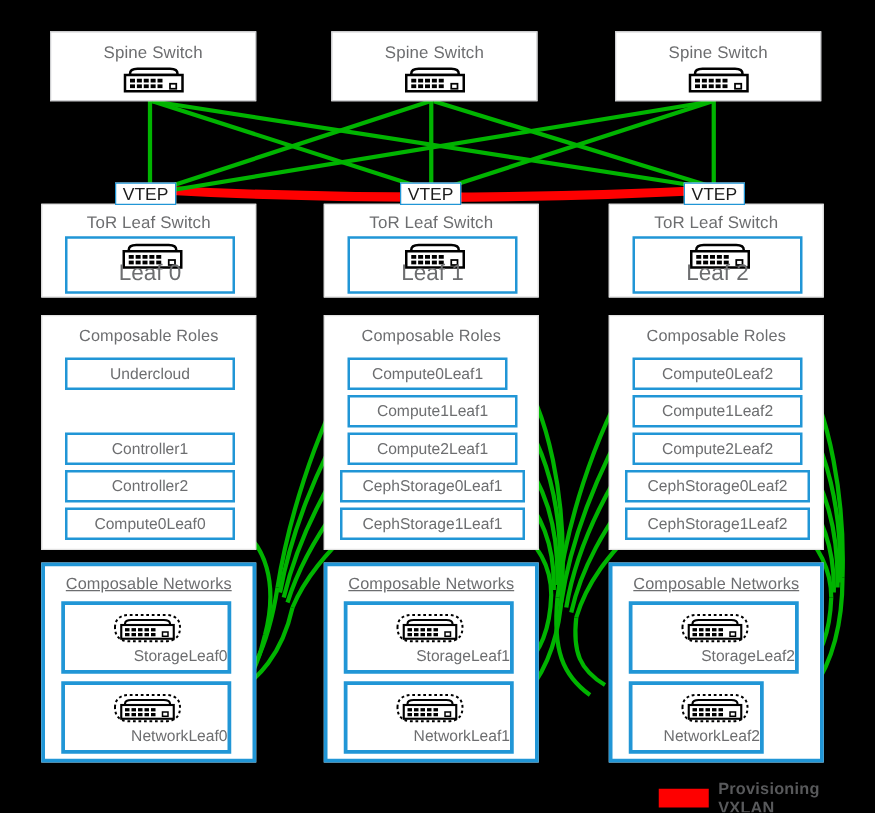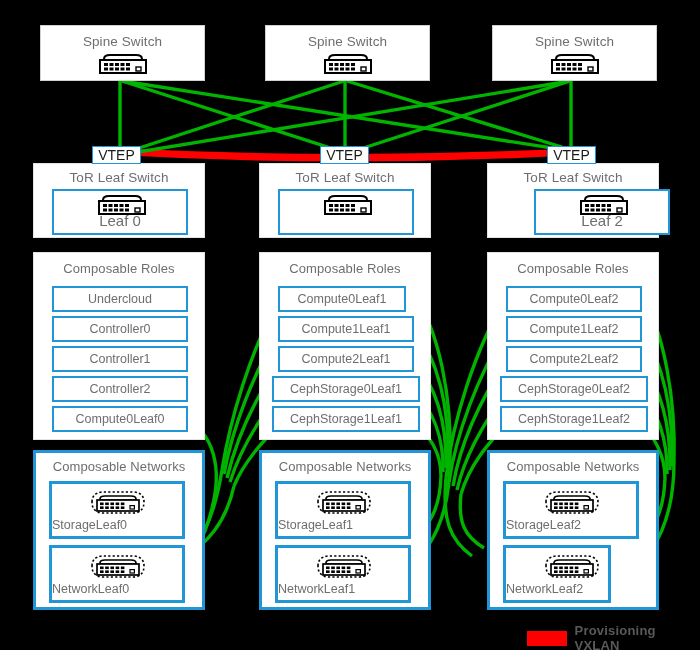--- a/index.html
+++ b/index.html
@@ -52,21 +52,21 @@
   
   .bluecard {
     position: absolute;
     box-sizing: border-box;
     border: 2px solid #2196d6;
     background: #ffffff;
   }
   .bluecard .lbl {
     text-align: center;
     color: #6d6e70;
-    font-size: 15px;
+    font-size: 18px;
   }
 
   
   .roles { border: 1px solid #e3e3e3; }
   .roles .panel-title { padding-top: 8px; }
   .role-item {
     position: absolute;
     box-sizing: border-box;
     border: 2px solid #2196d6;
     background: #ffffff;
@@ -75,31 +75,31 @@
     text-align: center;
     line-height: 22px;
     height: 26px;
   }
 
   
   .nets {
     border: 3px solid #2196d6;
     background: #ffffff;
   }
-  .nets .panel-title { padding-top: 6px; }
+  .nets .panel-title { padding-top: 6px; text-decoration: underline; }
   .net-item {
     position: absolute;
     box-sizing: border-box;
     border: 3px solid #2196d6;
     background: #ffffff;
   }
   .net-item .lbl {
     position: absolute;
     left: 0; right: 0; bottom: 4px;
-    text-align: left;
+    text-align: right;
     color: #6d6e70;
     font-size: 12.5px;
   }
 
   
   .vtep {
     position: absolute;
     box-sizing: border-box;
     border: 1px solid #2196d6;
     background: #ffffff;
@@ -315,26 +315,27 @@
               <rect x="32" y="11" width="4" height="3"></rect>
               <rect x="10" y="15.5" width="4" height="3"></rect>
                 <rect x="15.5" y="15.5" width="4" height="3"></rect>
               <rect x="21" y="15.5" width="4" height="3"></rect>
                 <rect x="26.5" y="15.5" width="4" height="3"></rect>
               <rect x="32" y="15.5" width="4" height="3"></rect>
             </g>
             <rect x="42" y="15" width="5" height="4" fill="none" stroke="#000" stroke-width="1.4"></rect>
           </svg>
         </div>
+        <div class="lbl" style="position:absolute; left:0; right:0; bottom:4px;">Leaf 1</div>
       </div>
     </div>
 
     <div class="panel tor" style="left:487px; top:163px; width:172px;">
       <div class="panel-title">ToR Leaf Switch</div>
-      <div class="bluecard" style="left:18px; top:25px; width:136px; height:46px;margin-left:28px;">
+      <div class="bluecard" style="left:18px; top:25px; width:136px; height:46px;">
         <div class="swicon" style="left:39px; top:2px;">
           <svg width="58" height="24" viewBox="0 0 58 24">
             <path d="M10 7 Q10 3 16 3 L42 3 Q48 3 48 7 L48 8 L10 8 Z" fill="#fff" stroke="#000" stroke-width="2"></path>
             <rect x="6" y="8" width="46" height="13" fill="#fff" stroke="#000" stroke-width="2"></rect>
             <g fill="#000">
               <rect x="10" y="11" width="4" height="3"></rect>
                 <rect x="15.5" y="11" width="4" height="3"></rect>
               <rect x="21" y="11" width="4" height="3"></rect>
                 <rect x="26.5" y="11" width="4" height="3"></rect>
               <rect x="32" y="11" width="4" height="3"></rect>
@@ -347,21 +348,20 @@
             <rect x="42" y="15" width="5" height="4" fill="none" stroke="#000" stroke-width="1.4"></rect>
           </svg>
         </div>
         <div class="lbl" style="position:absolute; left:0; right:0; bottom:4px;">Leaf 2</div>
       </div>
     </div>
 
     <div class="panel roles" style="left:33px; top:252px; width:172px; height:188px;">
       <div class="panel-title">Composable Roles</div>
       <div class="role-item" style="left:18px; top:33px; width:136px;">Undercloud</div>
-      <div class="role-item" style="left:18px; top:63px; width:136px;">Controller0</div>
       <div class="role-item" style="left:18px; top:93px; width:136px;">Controller1</div>
       <div class="role-item" style="left:18px; top:123px; width:136px;">Controller2</div>
       <div class="role-item" style="left:18px; top:153px; width:136px;">Compute0Leaf0</div>
     </div>
 
     <div class="panel roles" style="left:259px; top:252px; width:172px; height:188px;">
       <div class="panel-title">Composable Roles</div>
       <div class="role-item" style="left:18px; top:33px; width:128px;">Compute0Leaf1</div>
       <div class="role-item" style="left:18px; top:63px; width:136px;">Compute1Leaf1</div>
       <div class="role-item" style="left:18px; top:93px; width:136px;">Compute2Leaf1</div>

